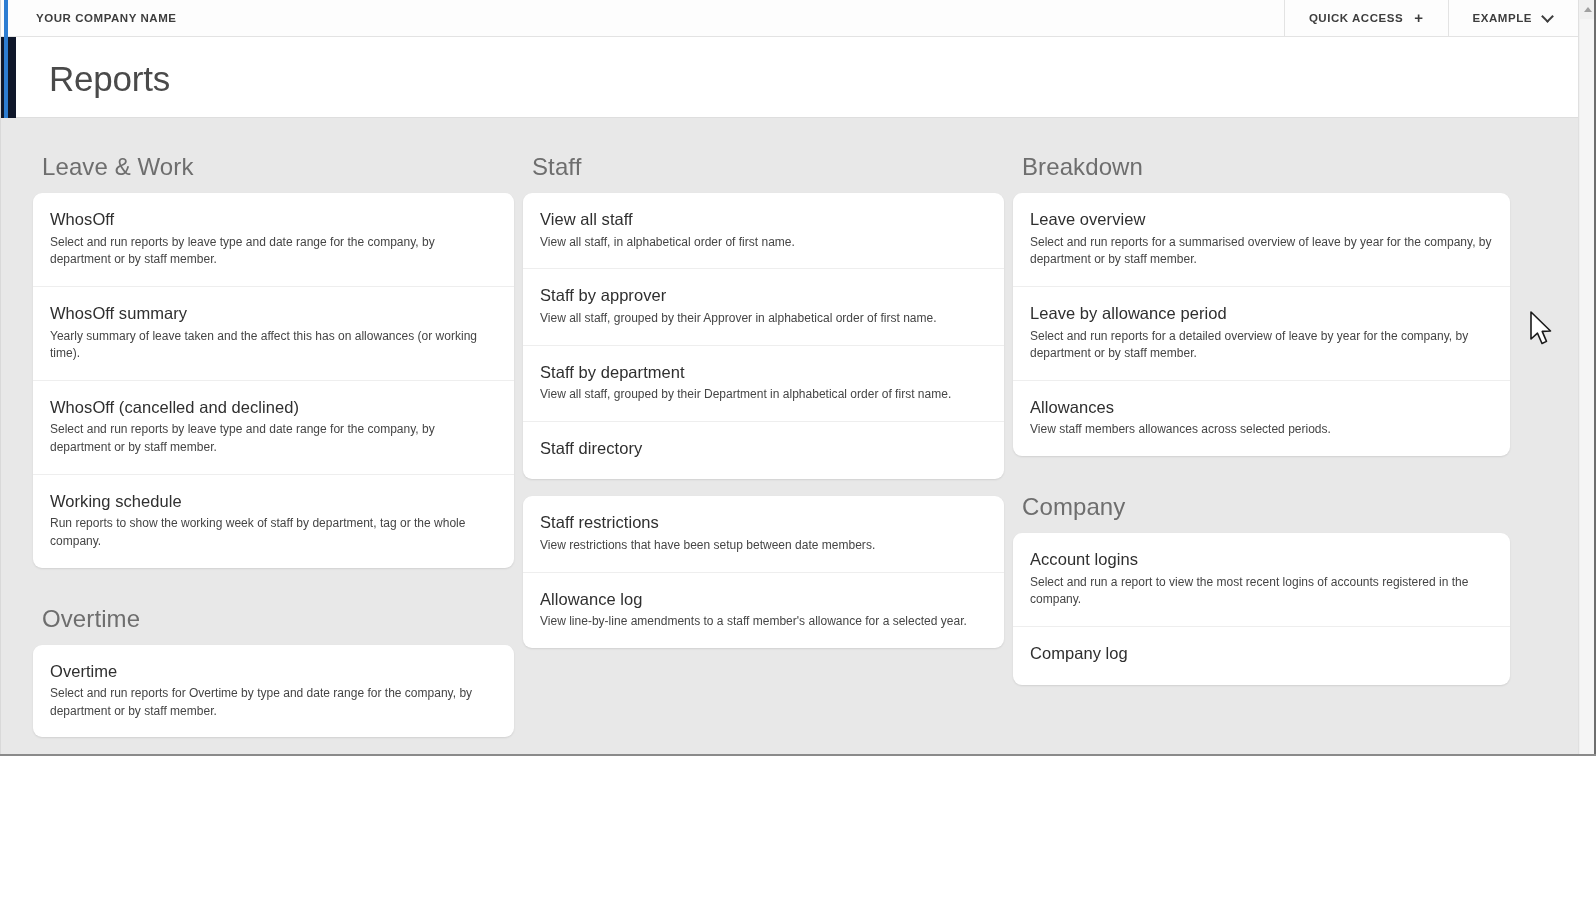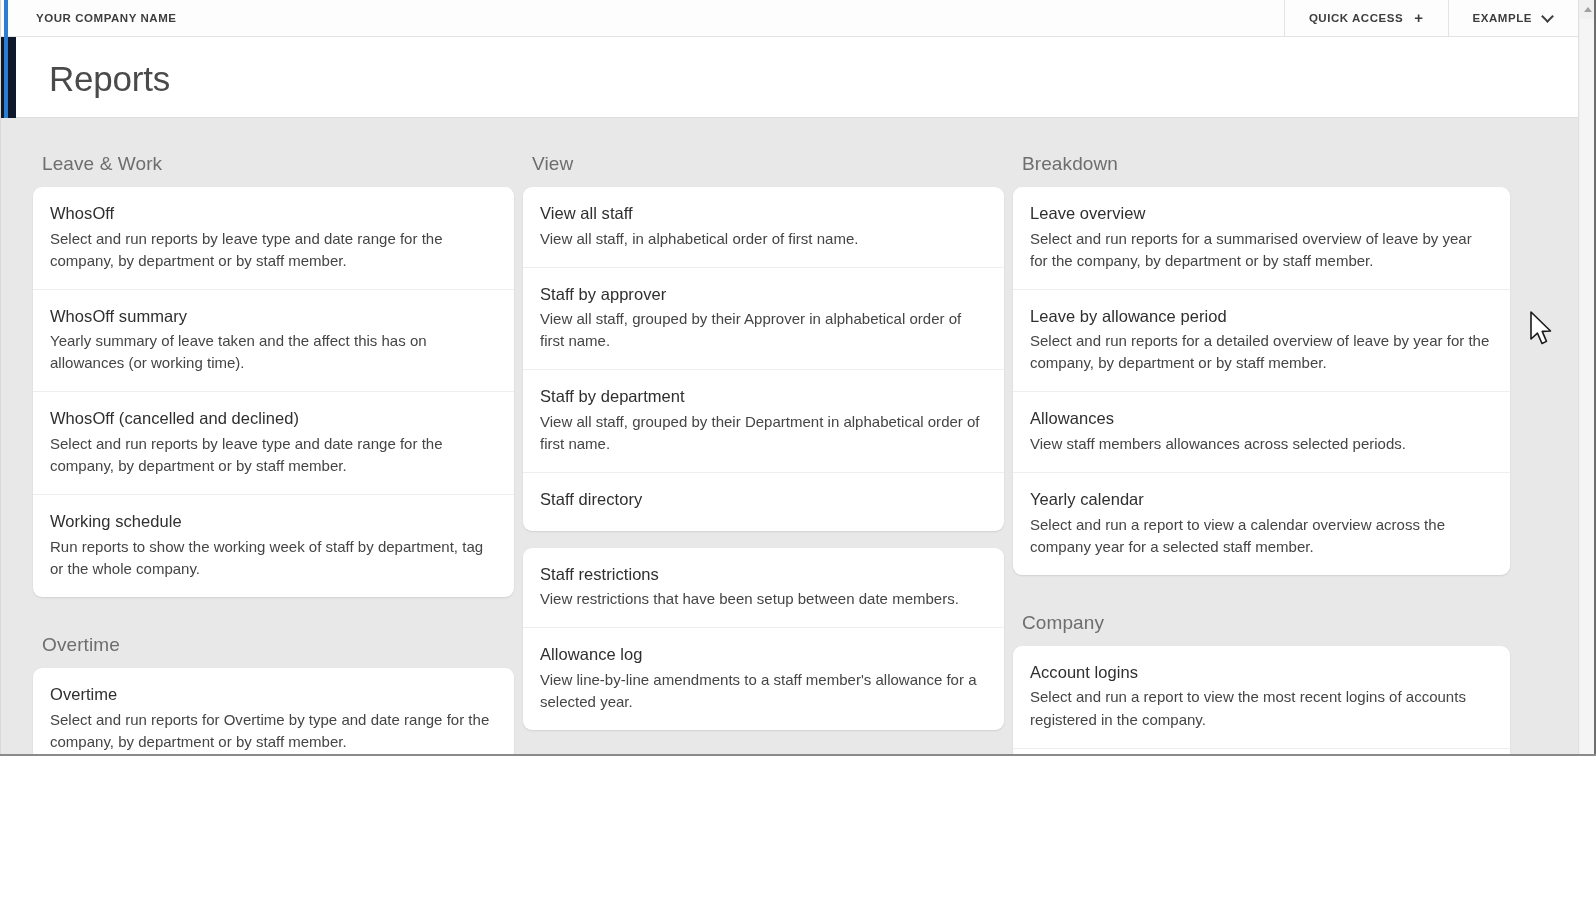--- a/index.html
+++ b/index.html
@@ -137,21 +137,21 @@
     top: 33px;
     width: 1512px;
     display: flex;
     gap: 9px;
     align-items: flex-start;
   }
   .col { width: 481px; flex: 0 0 481px; }
   .col.col3 { width: 497px; flex: 0 0 497px; }
 
   .group-heading {
-    font-size: 19px;
+    font-size: 24px;
     font-weight: 300;
     color: #6e6e6e;
     padding: 2px 0 12px 9px;
     letter-spacing: 0.1px;
   }
   .group-heading.spaced { padding-top: 20px; }
 
   .card {
     background: #ffffff;
     border-radius: 9px;
@@ -169,21 +169,21 @@
 
   .report-title {
     font-size: 16.5px;
     font-weight: 400;
     color: #2f2f2f;
     line-height: 1.25;
     margin-bottom: 4px;
     letter-spacing: 0.05px;
   }
   .report-desc {
-    font-size: 15px;
+    font-size: 12px;
     color: #454545;
     line-height: 1.47;
     letter-spacing: 0.01px;
   }
 
   
   .scrollbar {
     position: absolute;
     right: 0; top: 0;
     width: 18px;
@@ -299,21 +299,21 @@
           </div>
           <div class="group-heading spaced">Overtime</div>
           <div class="card">
             <div class="report-item">
               <div class="report-title">Overtime</div>
               <div class="report-desc">Select and run reports for Overtime by type and date range for the company, by department or by staff member.</div>
             </div>
           </div>
         </div>
         <div class="col">
-          <div class="group-heading">View</div>
+          <div class="group-heading">Staff</div>
           <div class="card">
             <div class="report-item">
               <div class="report-title">View all staff</div>
               <div class="report-desc">View all staff, in alphabetical order of first name.</div>
             </div>
             <div class="report-item">
               <div class="report-title">Staff by approver</div>
               <div class="report-desc">View all staff, grouped by their Approver in alphabetical order of first name.</div>
             </div>
             <div class="report-item">
@@ -342,24 +342,20 @@
               <div class="report-title">Leave overview</div>
               <div class="report-desc">Select and run reports for a summarised overview of leave by year for the company, by department or by staff member.</div>
             </div>
             <div class="report-item">
               <div class="report-title">Leave by allowance period</div>
               <div class="report-desc">Select and run reports for a detailed overview of leave by year for the company, by department or by staff member.</div>
             </div>
             <div class="report-item">
               <div class="report-title">Allowances</div>
               <div class="report-desc">View staff members allowances across selected periods.</div>
-            </div>
-            <div class="report-item">
-              <div class="report-title">Yearly calendar</div>
-              <div class="report-desc">Select and run a report to view a calendar overview across the company year for a selected staff member.</div>
             </div>
           </div>
           <div class="group-heading spaced">Company</div>
           <div class="card">
             <div class="report-item">
               <div class="report-title">Account logins</div>
               <div class="report-desc">Select and run a report to view the most recent logins of accounts registered in the company.</div>
             </div>
             <div class="report-item">
               <div class="report-title">Company log</div>

